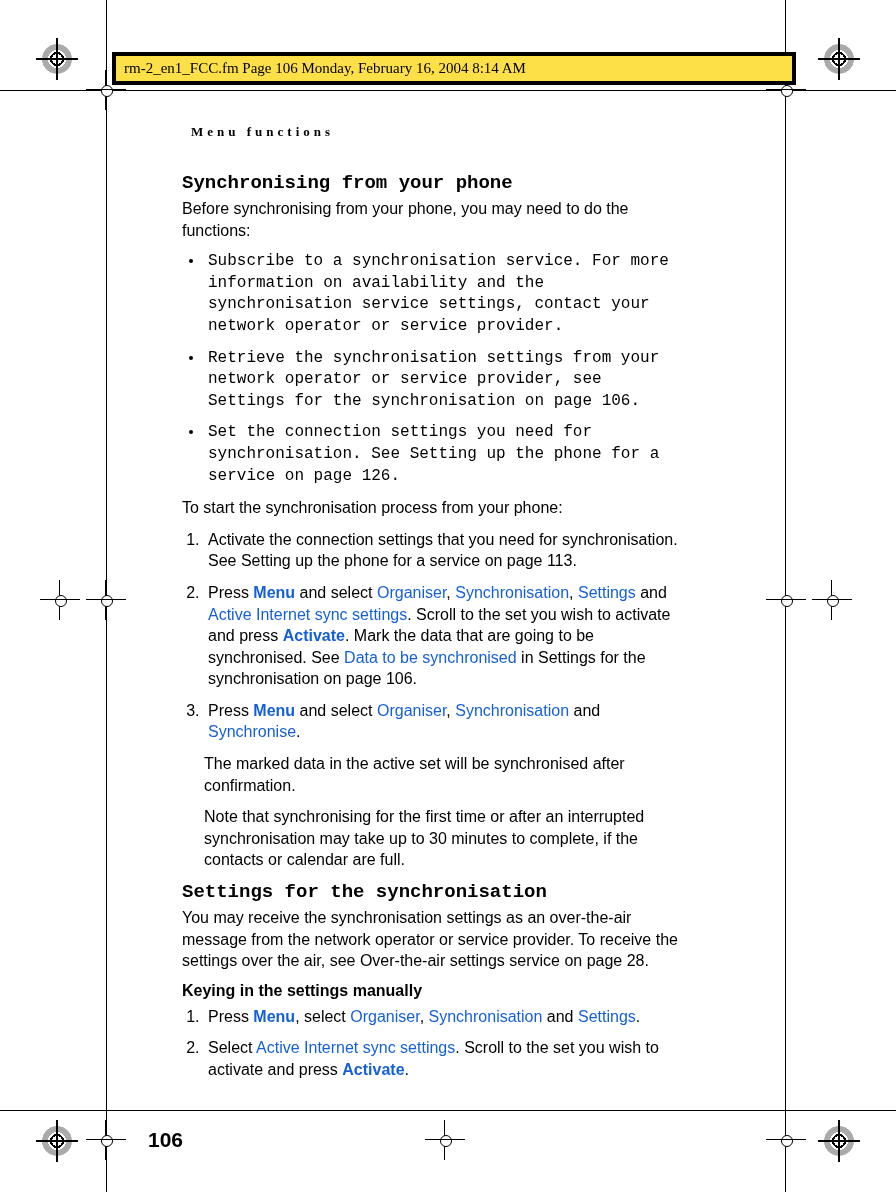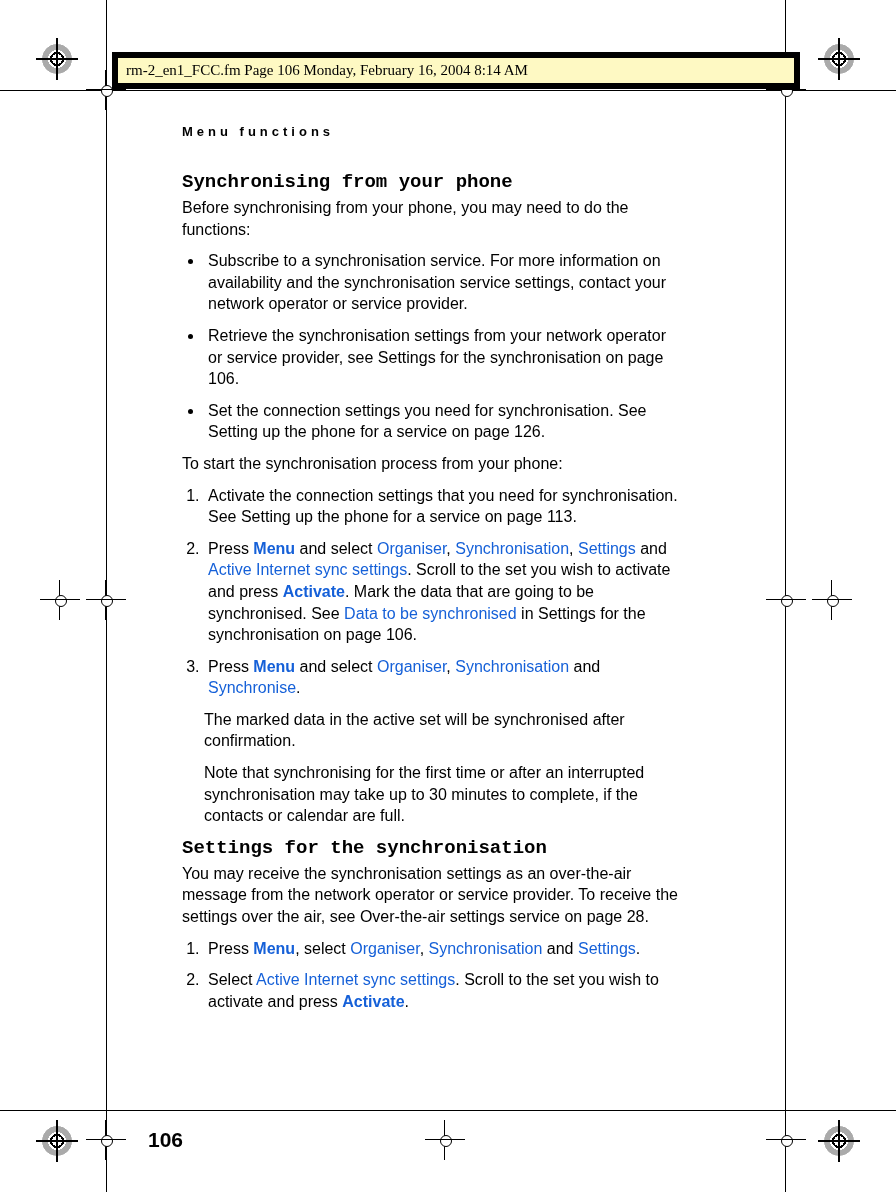--- a/index.html
+++ b/index.html
@@ -44,58 +44,59 @@
     background:#000;
   }
   .small-cross::before { left:19px; top:0; width:1px; height:40px; }
   .small-cross::after  { top:19px; left:0; width:40px; height:1px; }
   .small-cross .dot { position:absolute; left:15px; top:15px; width:10px; height:10px; border:1px solid #000; border-radius:50%; background:#fff;}
   .header-box {
     position: absolute;
     left: 112px;
     top: 52px;
     width: 660px;
-    border: 6px solid #000000;
+    border: 4px solid #000000;
     padding: 4px 8px;
     font-family: "Times New Roman", Times, serif;
     font-size: 15px;
-    background:#fef9c3;
+    background:#fde047;
     z-index:5;
   }
   .content {
     position: absolute;
     left: 182px;
     top: 124px;
     width: 500px;
   }
   .running-head {
-    font-family: Liberation Sans, sans-serif;
+    font-family: Liberation Serif, serif;
     font-size: 13px;
     font-weight: bold;
     letter-spacing: 4px;
     margin-bottom: 32px;
+    margin-left: 9px;
   }
   .h3 {
     font-family: Liberation Mono, monospace;
     font-size: 19px;
     font-weight: bold;
     margin: 6px 0 2px 0;
   }
   .h4 {
     font-family: "Trebuchet MS", Verdana, sans-serif;
     font-size: 16px;
     font-weight: bold;
     margin: 10px 0 2px 0;
   }
   p, li {
     font-size: 16px;
     line-height: 1.35;
   }
   p { margin: 4px 0 10px 0; }
-  ul { margin:6px 0 8px 0; padding-left: 22px; }
+  ul { margin:6px 0 8px 0; padding-left: 22px; font-family: Liberation Mono, monospace; }
   ul li { list-style: disc; margin-bottom: 10px; padding-left: 4px;}
   ol { margin:6px 0 8px 0; padding-left: 22px; }
   ol li { margin-bottom: 10px; padding-left: 4px;}
   .sub-p { margin: 10px 0 10px 22px; font-size:16px; line-height:1.35;}
   .ui-bold { color: #1560d8; font-weight: bold; }
   .ui-ital { color: #1560d8; }
   .page-num {
     position: absolute;
     left: 148px;
     top: 1128px;
@@ -172,19 +173,20 @@
   <ol>
     <li>Activate the connection settings that you need for synchronisation. See Setting up the phone for a service on page 113.</li>
     <li><span>Press </span><span class="ui-bold">Menu</span><span> and select </span><span class="ui-ital">Organiser</span><span>, </span><span class="ui-ital">Synchronisation</span><span>, </span><span class="ui-ital">Settings</span><span> and </span><span class="ui-ital">Active Internet sync settings</span><span>. Scroll to the set you wish to activate and press </span><span class="ui-bold">Activate</span><span>. Mark the data that are going to be synchronised. See </span><span class="ui-ital">Data to be synchronised</span><span> in Settings for the synchronisation on page 106.</span></li>
     <li><span>Press </span><span class="ui-bold">Menu</span><span> and select </span><span class="ui-ital">Organiser</span><span>, </span><span class="ui-ital">Synchronisation</span><span> and </span><span class="ui-ital">Synchronise</span><span>.</span></li>
   </ol>
   <div class="sub-p">The marked data in the active set will be synchronised after confirmation.</div>
   <div class="sub-p">Note that synchronising for the first time or after an interrupted synchronisation may take up to 30 minutes to complete, if the contacts or calendar are full.</div>
 
   <div class="h3">Settings for the synchronisation</div>
   <p>You may receive the synchronisation settings as an over-the-air message from the network operator or service provider. To receive the settings over the air, see Over-the-air settings service on page 28.</p>
+  <div class="h4">Keying in the settings manually</div>
   <ol>
     <li><span>Press </span><span class="ui-bold">Menu</span><span>, select </span><span class="ui-ital">Organiser</span><span>, </span><span class="ui-ital">Synchronisation</span><span> and </span><span class="ui-ital">Settings</span><span>.</span></li>
     <li><span>Select </span><span class="ui-ital">Active Internet sync settings</span><span>. Scroll to the set you wish to activate and press </span><span class="ui-bold">Activate</span><span>.</span></li>
   </ol>
 </div>
 
 <div class="page-num">106</div>
 
 </body></html>

